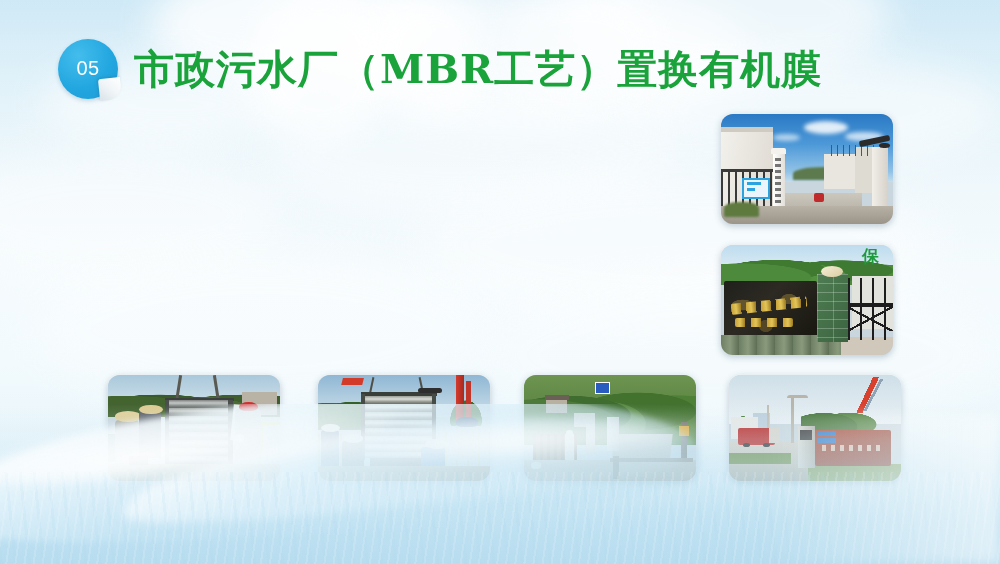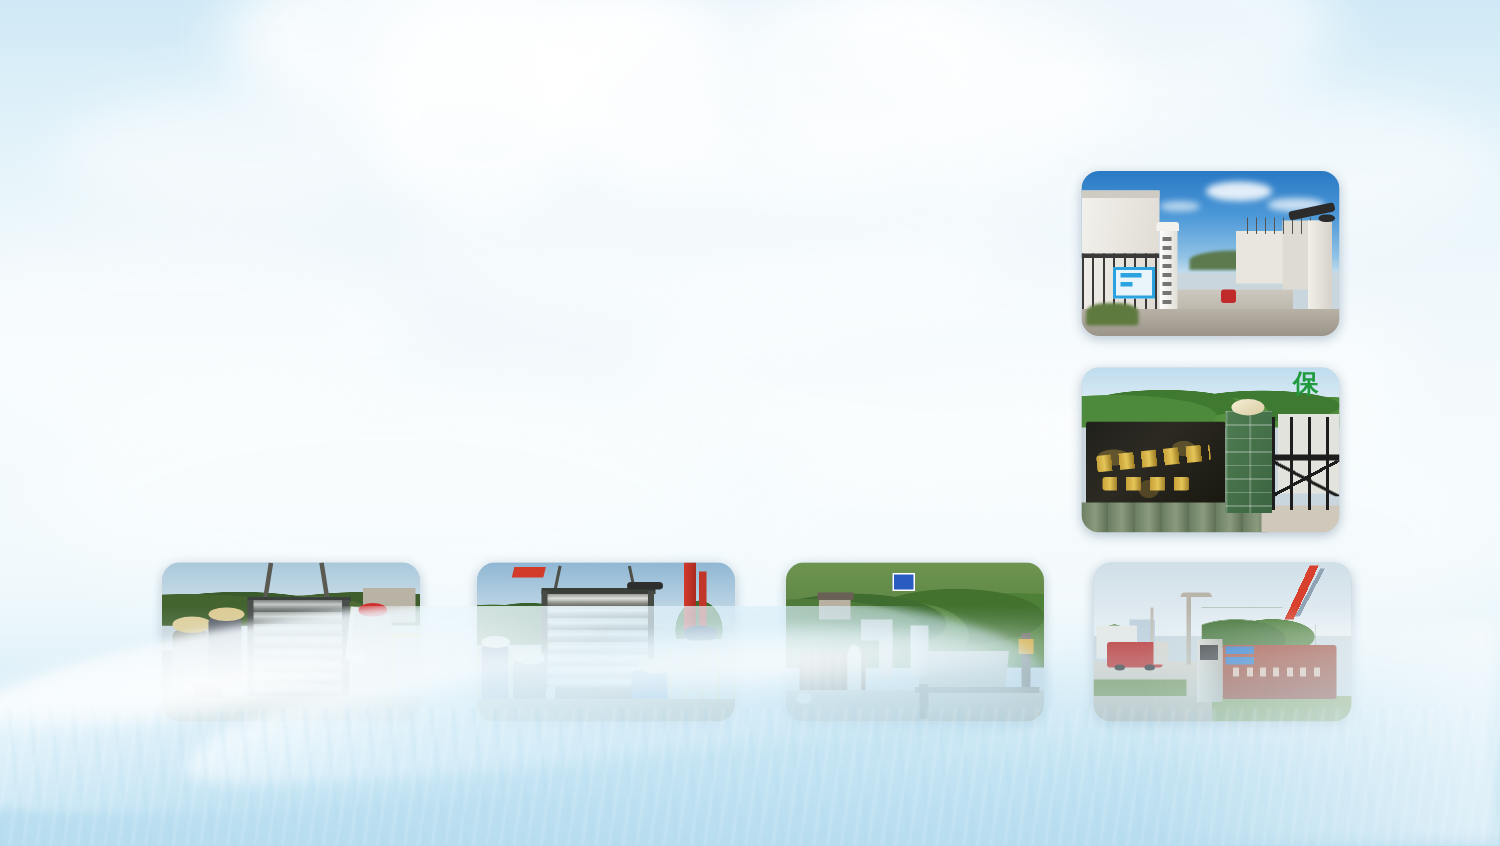--- a/index.html
+++ b/index.html
@@ -492,20 +492,26 @@
     <div class="cloud c7"></div>
     <div class="cloud c8"></div>
     <div class="cloud c9"></div>
     <div class="cloud c10"></div>
     <div class="wisp w1"></div>
     <div class="wisp w2"></div>
     <div class="wisp w3"></div>
   </div>
 
   <div class="header">
+    <div class="badge">
+      <div class="badge-circle"></div>
+      <div class="badge-fold"></div>
+      <div class="badge-num">05</div>
+    </div>
+    <div class="title">市政污水厂（MBR工艺）置换有机膜</div>
   </div>
 
 
   <div class="photo" id="photo-plant-gate">
     <div class="scene">
       <div class="ph-el pg-sky"></div>
       <div class="ph-el pg-cloud1"></div>
       <div class="ph-el pg-cloud2"></div>
       <div class="ph-el pg-cloud3"></div>
       <div class="ph-el pg-hill"></div>

